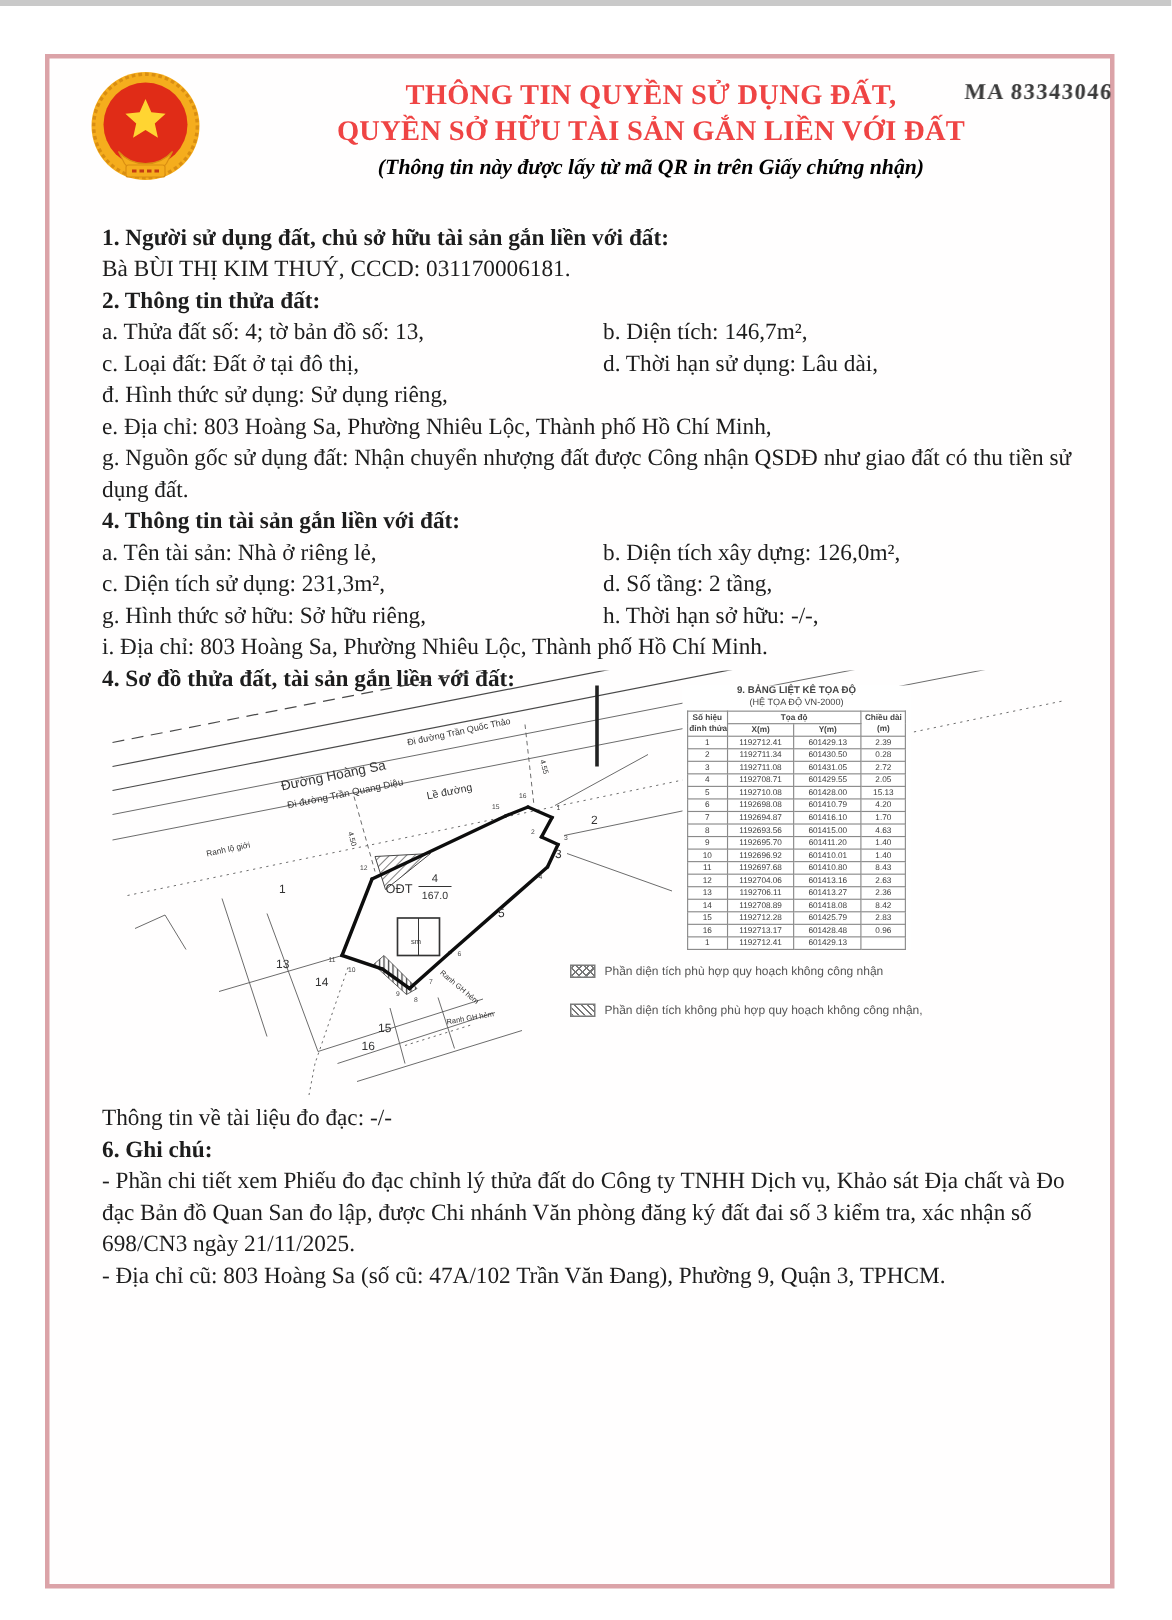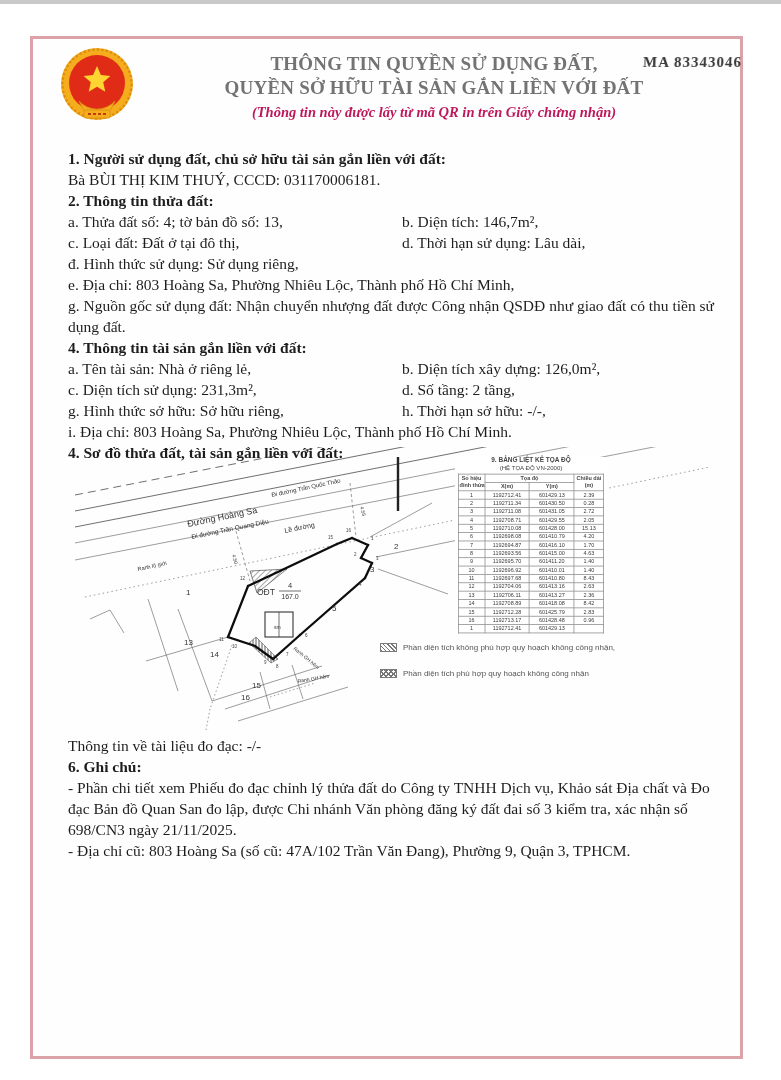--- a/index.html
+++ b/index.html
@@ -8,22 +8,22 @@
     font-family:"Liberation Serif", serif; color:#1d1d1d;
   }
   .scan-edge { position:absolute; top:0; left:0; width:781px; height:4px; background:#c9c9c9; }
   .frame {
     position:absolute; left:30px; top:36px; width:713px; height:1023px;
     border:3px solid #dba3a8; box-sizing:border-box; background:#fffefe;
   }
   .header { position:absolute; top:44px; left:44px; width:700px; height:100px; }
   .emblem { position:absolute; left:14px; top:2px; }
   .titles { position:absolute; left:160px; top:8px; width:460px; text-align:center; }
-  .title { color:#737373; font-weight:bold; font-size:19px; line-height:24px; letter-spacing:0.2px; }
-  .subtitle { font-size:14.5px; font-style:italic; font-weight:bold; margin-top:4px; color:#be185d; }
+  .title { color:#ef4444; font-weight:bold; font-size:19px; line-height:24px; letter-spacing:0.2px; }
+  .subtitle { font-size:14.5px; font-style:italic; font-weight:bold; margin-top:4px; color:#000000; }
   .serial {
     position:absolute; right:2px; top:10px; font-size:15px; font-weight:bold;
     color:#3a3a3a; letter-spacing:1px; filter:blur(0.4px); transform:skewX(-3deg);
   }
   .content { position:absolute; top:148px; left:68px; width:648px; font-size:15.5px; line-height:21px; }
   .sec-heading { font-weight:bold; }
   .cols { display:flex; }
   .cols .l { width:334px; flex:none; }
   .cols .r { flex:1; }
 
@@ -378,28 +378,28 @@
               <td>601429.13</td>
               <td></td>
             </tr>
           </tbody>
       </table>
     </div>
 
     <div class="legend">
 
         <div class="legend-row">
+          <span class="swatch cross"></span>
+          <span>Phần diện tích phù hợp quy hoạch không công nhận</span>
+        </div>
+
+        <div class="legend-row">
           <span class="swatch diag"></span>
           <span>Phần diện tích không phù hợp quy hoạch không công nhận,</span>
         </div>
-
-        <div class="legend-row">
-          <span class="swatch cross"></span>
-          <span>Phần diện tích phù hợp quy hoạch không công nhận</span>
-        </div>
       </div>
   </div>
 
   <div>Thông tin về tài liệu đo đạc: -/-</div>
 
   <div class="sec-heading">6. Ghi chú:</div>
   <div>- Phần chi tiết xem Phiếu đo đạc chỉnh lý thửa đất do Công ty TNHH Dịch vụ, Khảo sát Địa chất và Đo đạc Bản đồ Quan San đo lập, được Chi nhánh Văn phòng đăng ký đất đai số 3 kiểm tra, xác nhận số 698/CN3 ngày 21/11/2025.</div>
   <div>- Địa chỉ cũ: 803 Hoàng Sa (số cũ: 47A/102 Trần Văn Đang), Phường 9, Quận 3, TPHCM.</div>
 
 </div>

